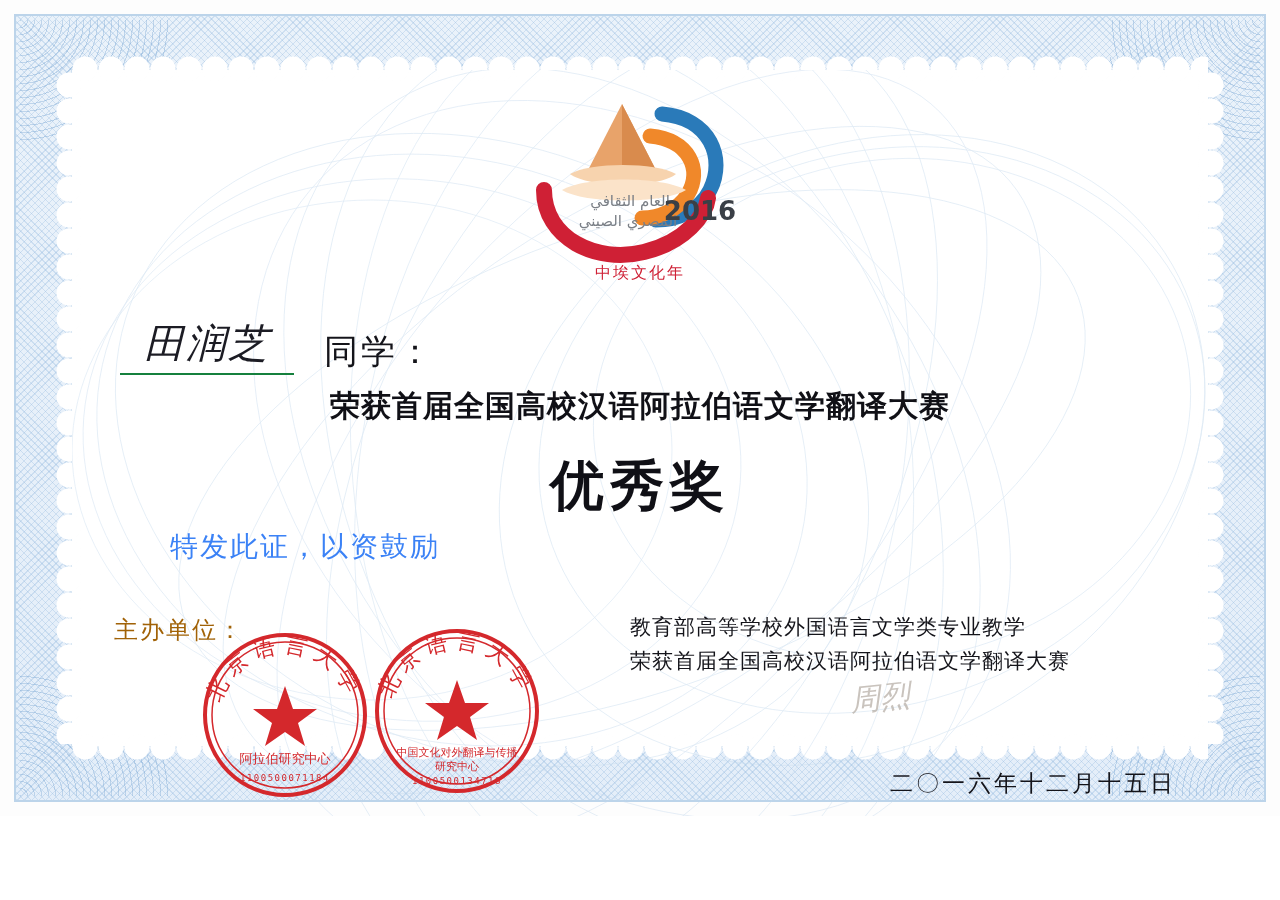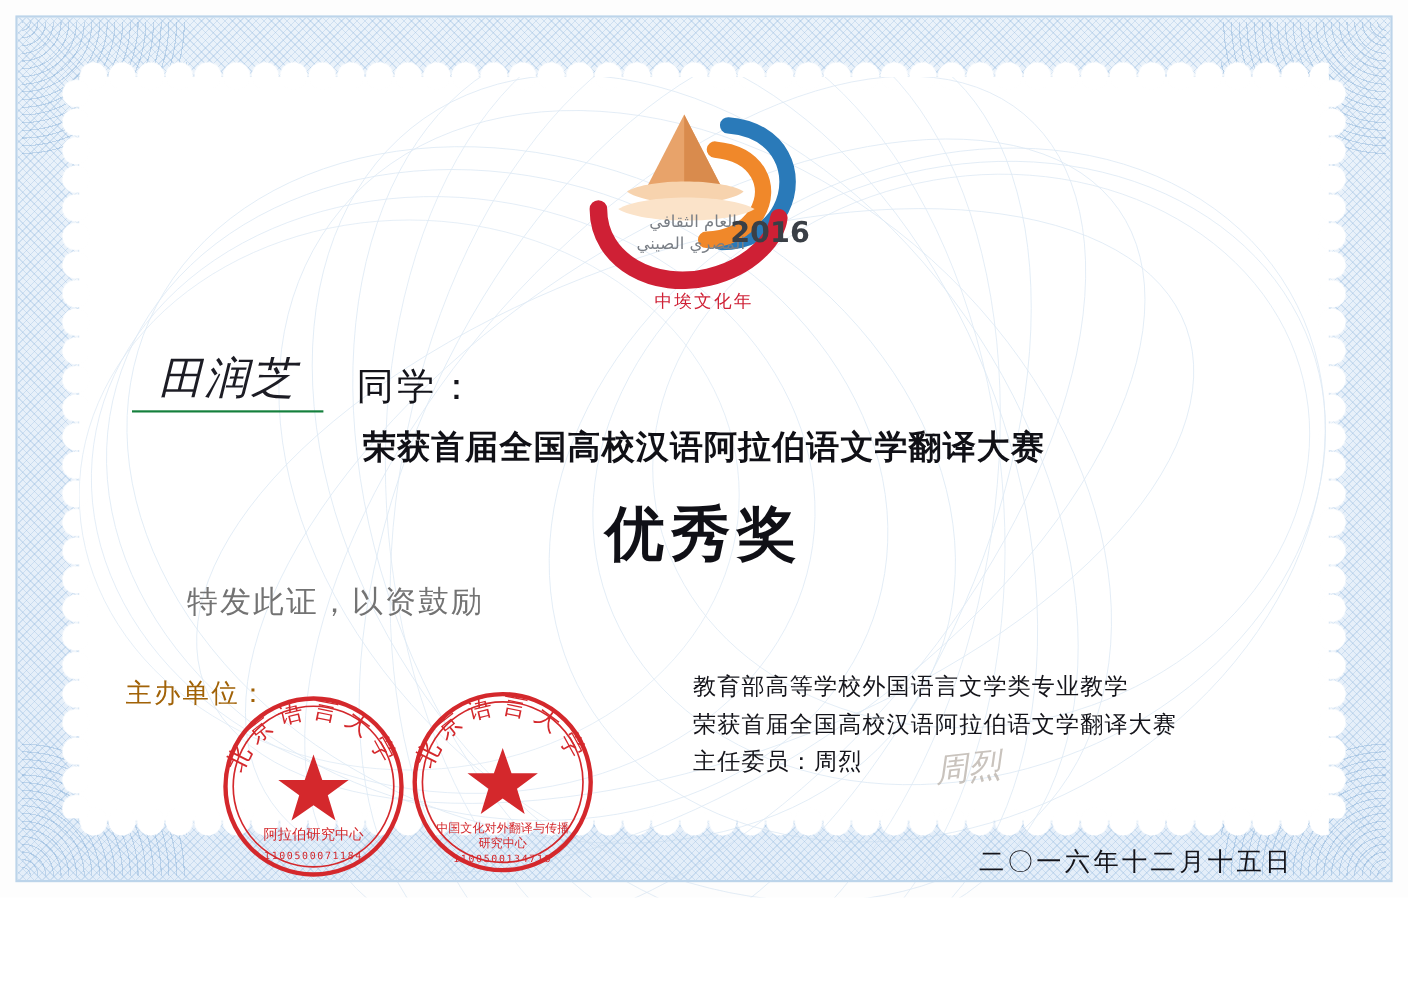--- a/index.html
+++ b/index.html
@@ -169,21 +169,21 @@
     color: #101016;
     letter-spacing: 6px;
     font-family: "DejaVu Sans", sans-serif;
   }
 
   .encourage {
     position: absolute;
     left: 80px;
     top: 450px;
     font-size: 28px;
-    color: #737373;
+    color: #3b82f6;
     letter-spacing: 2px;
     font-family: Liberation Mono, monospace;
   }
 
   .organizer-label {
     position: absolute;
     left: 24px;
     top: 536px;
     font-size: 24px;
     color: #a16207;
@@ -192,21 +192,21 @@
   }
 
   .org-block {
     position: absolute;
     left: 540px;
     top: 532px;
     font-size: 21px;
     line-height: 34px;
     color: #14141a;
     letter-spacing: 1px;
-    font-family: Liberation Mono, monospace;
+    font-family: Liberation Serif, serif;
   }
 
   .date-line {
     position: absolute;
     right: 14px;
     top: 690px;
     font-size: 23px;
     color: #14141a;
     letter-spacing: 3px;
     font-family: Liberation Mono, monospace;
@@ -306,21 +306,20 @@
 
     <div class="award-line1">荣获首届全国高校汉语阿拉伯语文学翻译大赛</div>
     <div class="award-line2">优秀奖</div>
     <div class="encourage">特发此证，以资鼓励</div>
 
     <div class="organizer-label">主办单位：</div>
 
     <div class="org-block">
       <div>教育部高等学校外国语言文学类专业教学</div>
       <div>荣获首届全国高校汉语阿拉伯语文学翻译大赛</div>
-      <div>主任委员：周烈</div>
     </div>
 
     <div class="signature">周烈</div>
 
     <div class="date-line">二〇一六年十二月十五日</div>
 
     <svg class="seal seal-1" viewBox="0 0 170 170">
       <g stroke="#d4282c" fill="none">
         <circle cx="85" cy="85" r="80" stroke-width="4"></circle>
         <circle cx="85" cy="85" r="73" stroke-width="1.5"></circle>

